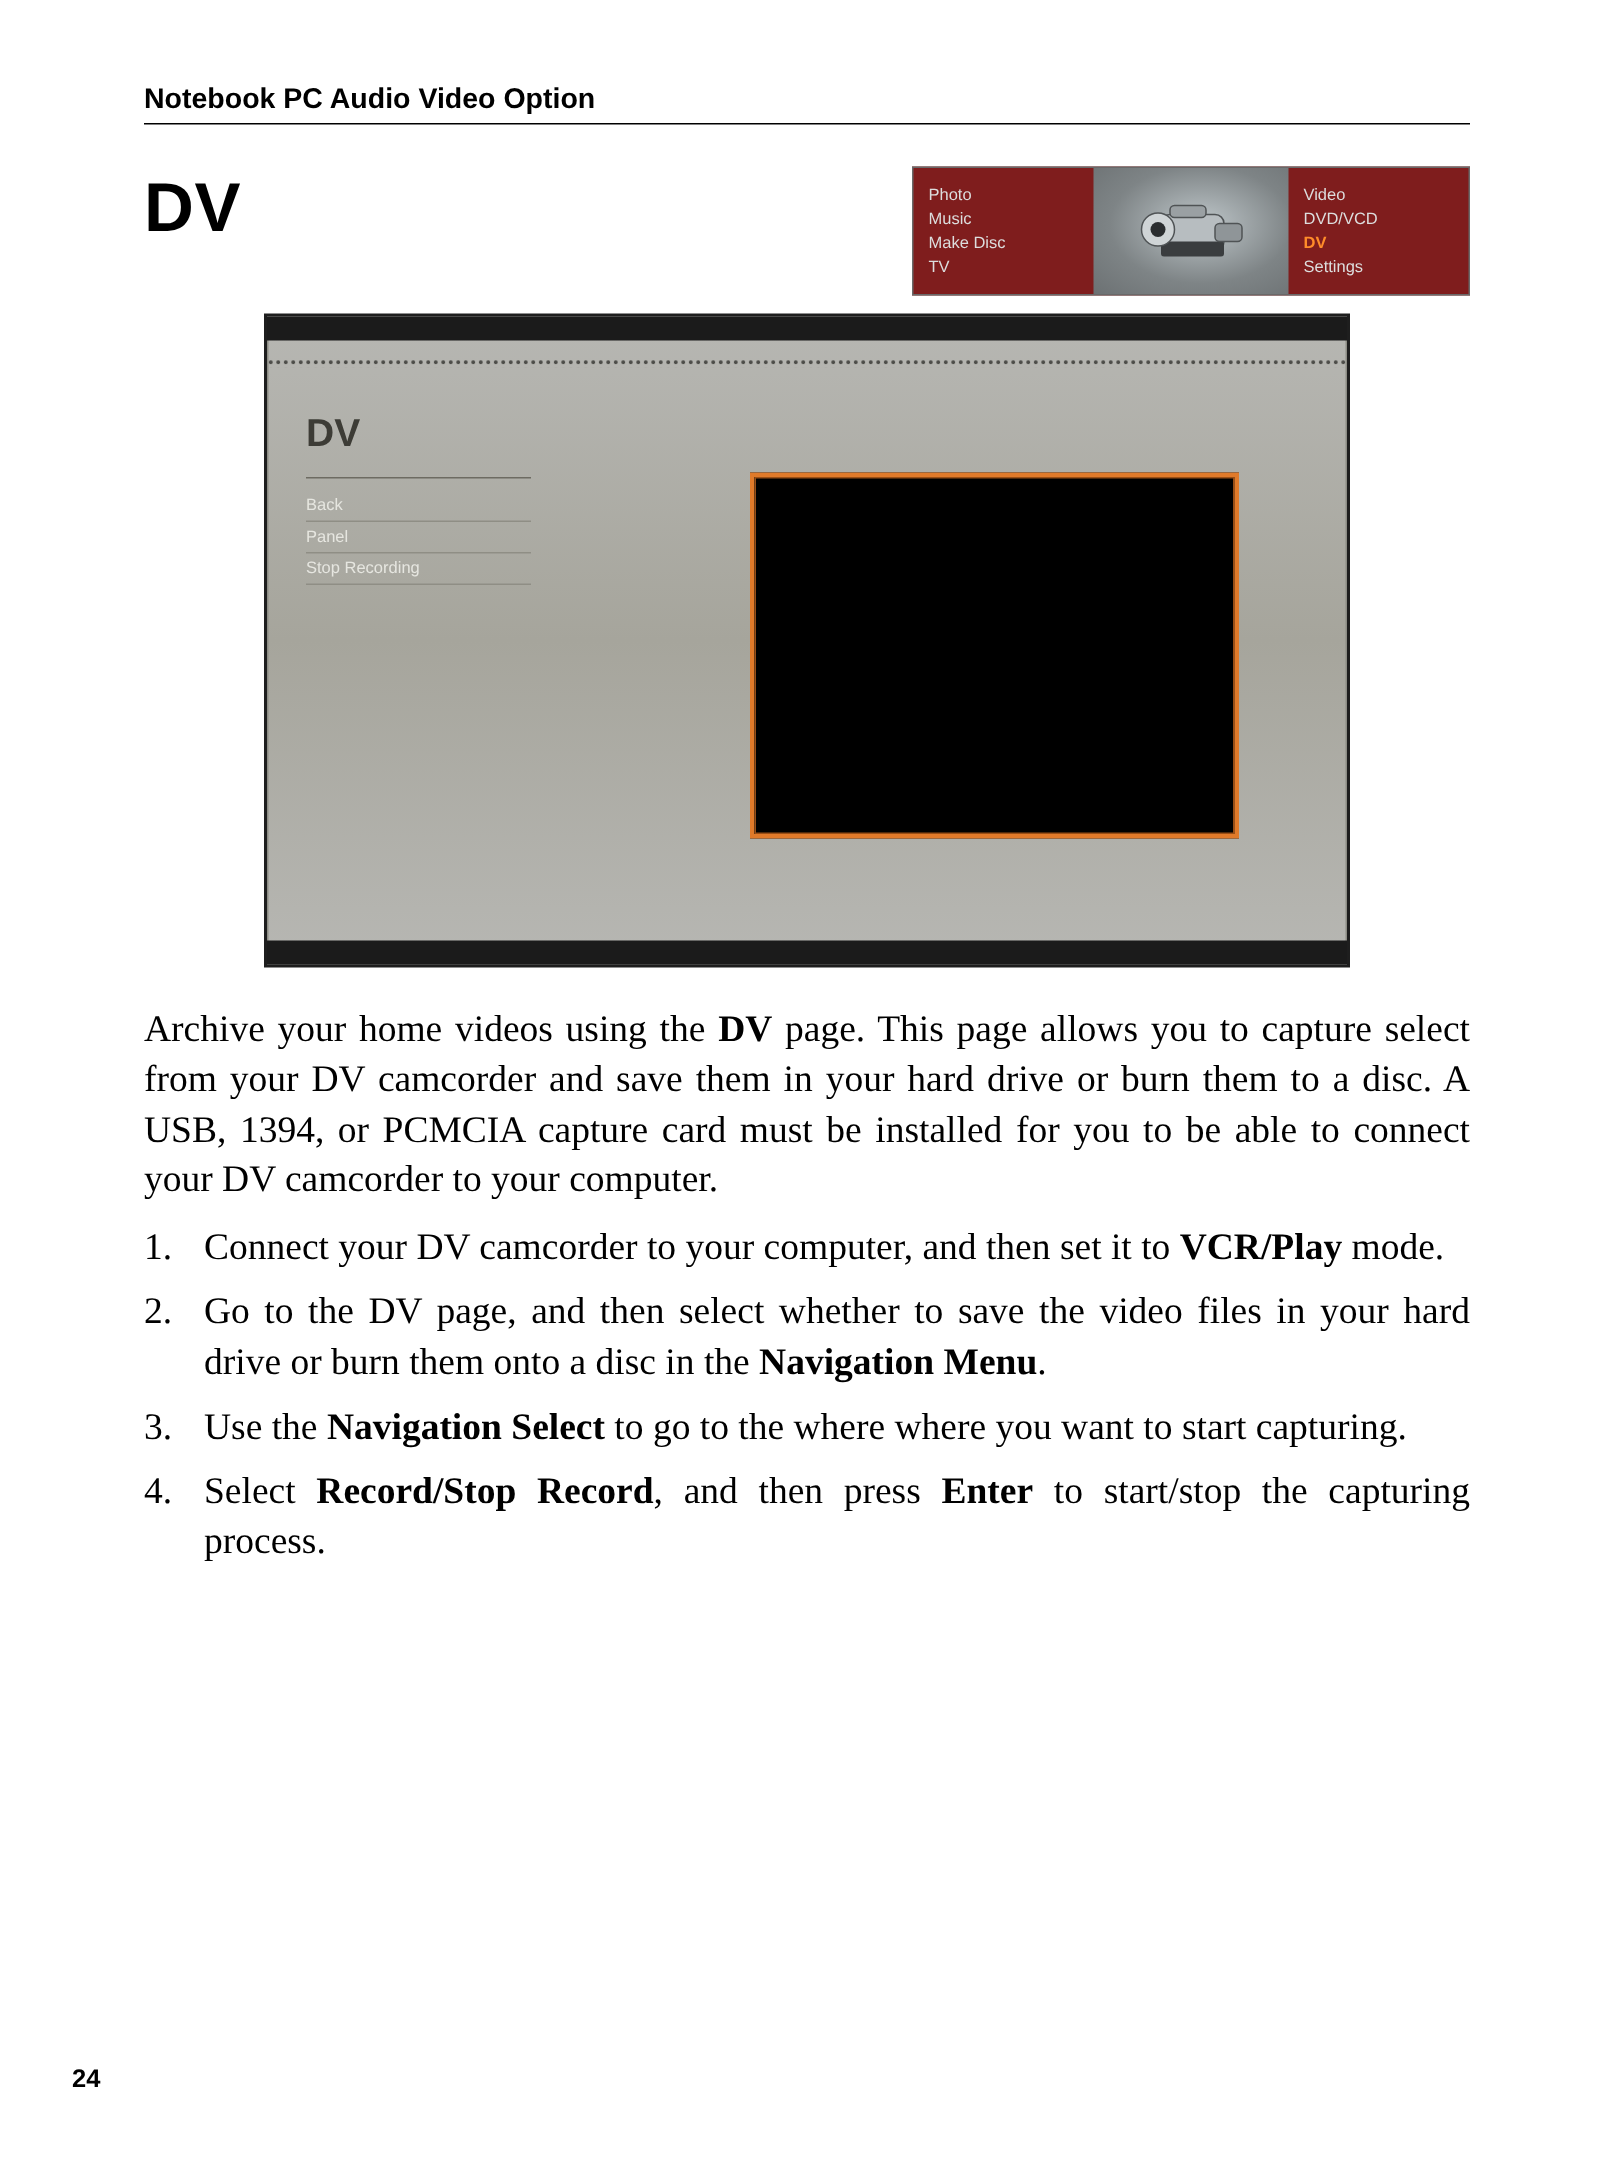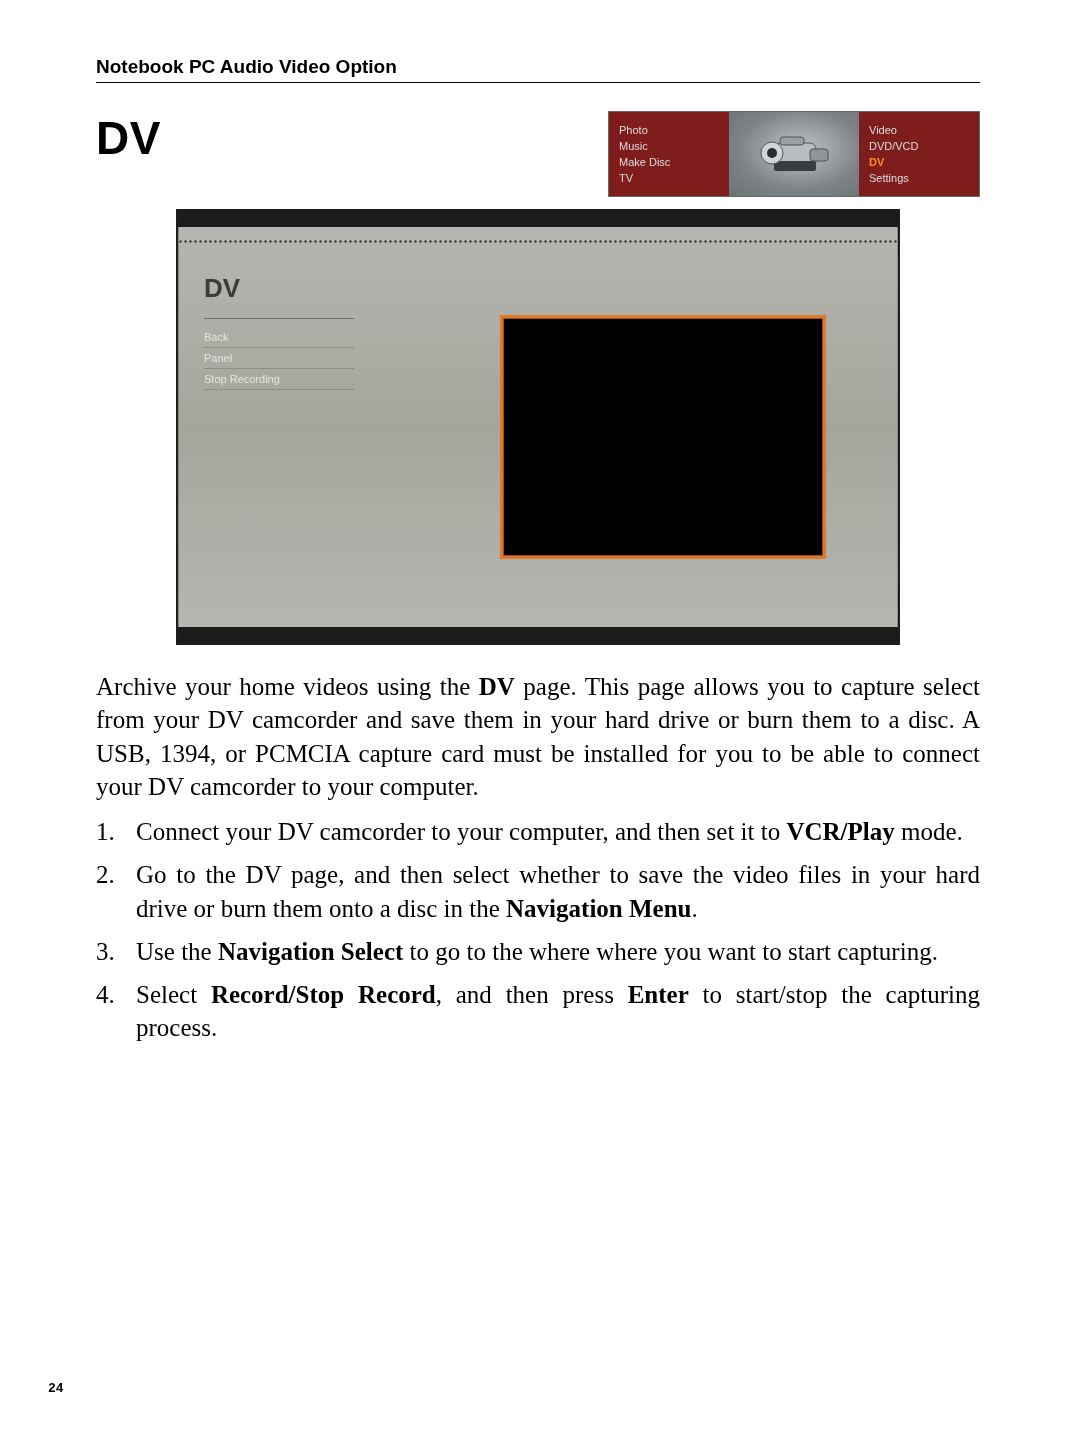--- a/index.html
+++ b/index.html
@@ -169,23 +169,23 @@
     content: counter(step) ".";
     position: absolute;
     left: 0;
     top: 0;
   }
   .bold { font-weight: bold; }
   .page-number {
     position: absolute;
     left: 48px;
     bottom: 42px;
-    font-family: Liberation Mono, monospace;
+    font-family: Liberation Sans, sans-serif;
     font-weight: bold;
-    font-size: 13px;
+    font-size: 17px;
   }
 </style>
 </head>
 <body>
 
 <div class="page">
 
   <div class="running-header">Notebook PC Audio Video Option</div>
 
   <div class="title-row">

